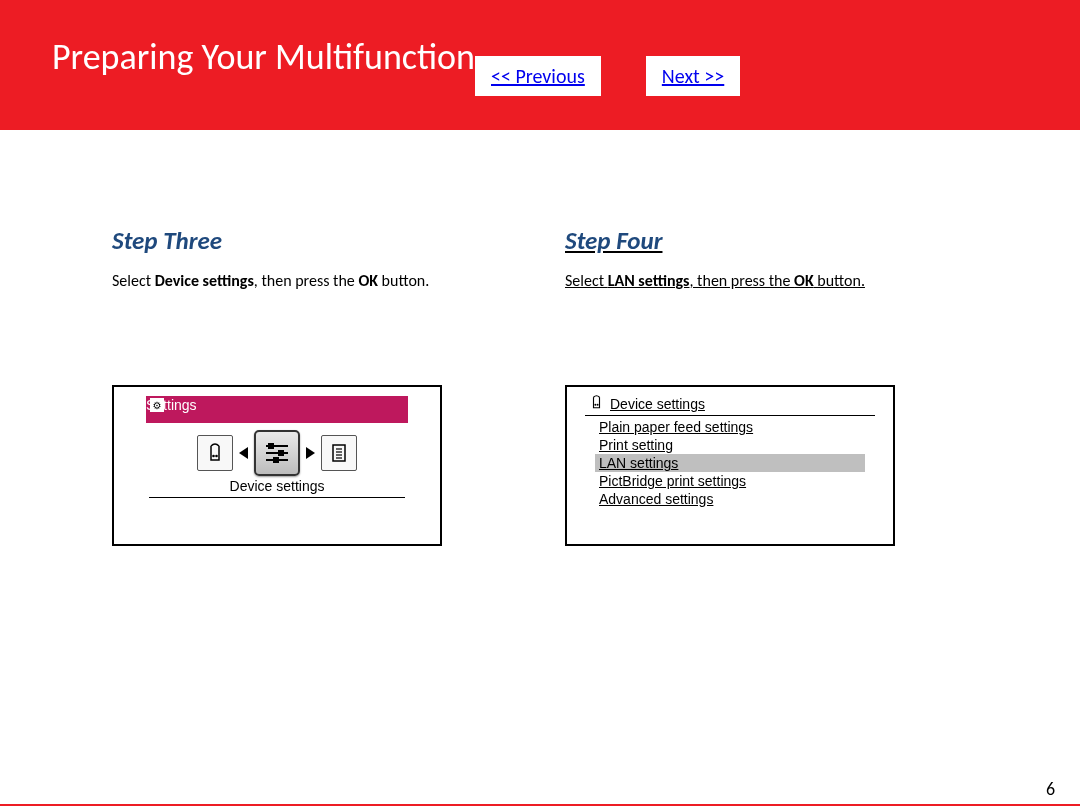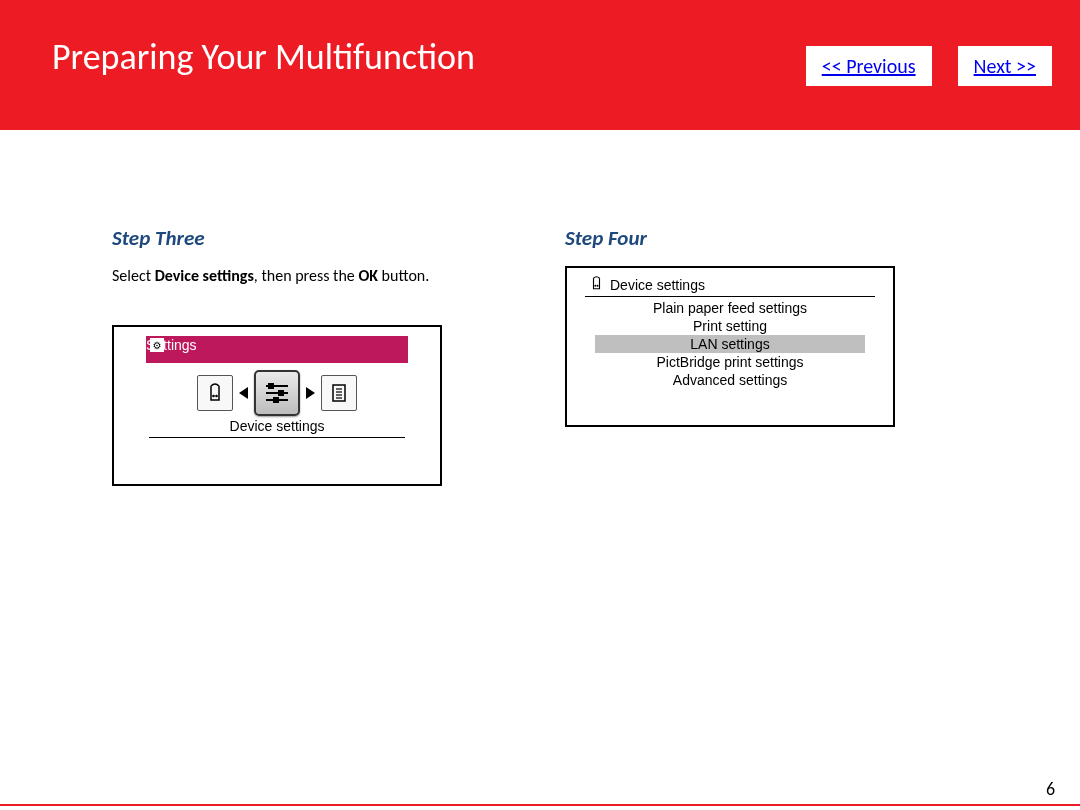--- a/index.html
+++ b/index.html
@@ -10,59 +10,58 @@
     background: #ffffff;
     position: relative;
     overflow: hidden;
   }
   .header {
     height: 130px;
     background: #ed1c24;
     display: flex;
     align-items: flex-start;
     padding: 35px 28px 0 52px;
-    justify-content: space-between;
   }
   .title {
     color: #ffffff;
     font-size: 36px;
     font-weight: 400;
   }
   .nav-buttons {
     display: flex;
-    gap: 26px;
-    margin-top: 11px;
+    gap: 45px;
+    margin-top: 21px;
   }
   .nav-button {
     background: #ffffff;
     color: #0000ee;
     text-decoration: underline;
     font-size: 20px;
     padding: 8px 16px;
     cursor: pointer;
     border: none;
     font-family: inherit;
   }
   .content {
     padding: 95px 0 0 0;
     display: flex;
   }
   .col-left { width: 50%; padding-left: 112px; padding-right: 40px; }
-  .col-right { width: 50%; padding-left: 25px; padding-right: 89px; }
+  .col-right { width: 50%; padding-left: 25px; padding-right: 89px; text-decoration: underline; }
   .step-label {
     color: #1f497d;
     font-style: italic;
     font-weight: bold;
-    font-size: 21px;
+    font-size: 25px;
     margin-bottom: 15px;
   }
   .step-desc {
     font-size: 16px;
     color: #000000;
-    margin-bottom: 40px;
+    margin-bottom: 95px;
   }
   .step-desc b { font-weight: bold; }
   .screen-box {
     border: 2px solid #000000;
     width: 330px;
     height: 161px;
     background: #ffffff;
     position: relative;
   }
   .settings-lcd {
@@ -163,21 +162,20 @@
     padding: 0 4px 2px 4px;
     border-bottom: 1px solid #000;
     font-size: 14px;
   }
   .dev-set-header-icon { font-size: 14px; }
   .dev-set-list { padding: 2px 10px 0 10px; }
   .dev-set-item {
     font-size: 14px;
     line-height: 18px;
     padding: 0 4px;
-    text-align: center;
   }
   .dev-set-item.sel { background: #bfbfbf; }
   .page-number {
     position: absolute;
     bottom: 10px;
     right: 25px;
     font-size: 18px;
     color: #000000;
   }
   .red-line {
@@ -240,20 +238,23 @@
               </svg>
           </div>
         </div>
         <div class="device-label">Device settings</div>
       </div>
     </div>
   </div>
 
   <div class="col-right">
     <div class="step-label">Step Four</div>
+    <div class="step-desc">
+      <span>Select </span><b>LAN settings</b><span>, then press the </span><b>OK</b><span> button.</span>
+    </div>
     <div class="screen-box">
       <div class="dev-set-lcd">
         <div class="dev-set-header">
           <span class="dev-set-header-icon">
             <svg width="15" height="15" viewBox="0 0 20 20">
                 <path d="M6 3 L6 17 L14 17 L14 3 M6 3 Q10 -1 14 3" fill="none" stroke="#000" stroke-width="1.5"></path>
                 <circle cx="8.5" cy="13" r="1.3" fill="#000"></circle>
                 <circle cx="11.5" cy="13" r="1.3" fill="#000"></circle>
               </svg>
           </span>

